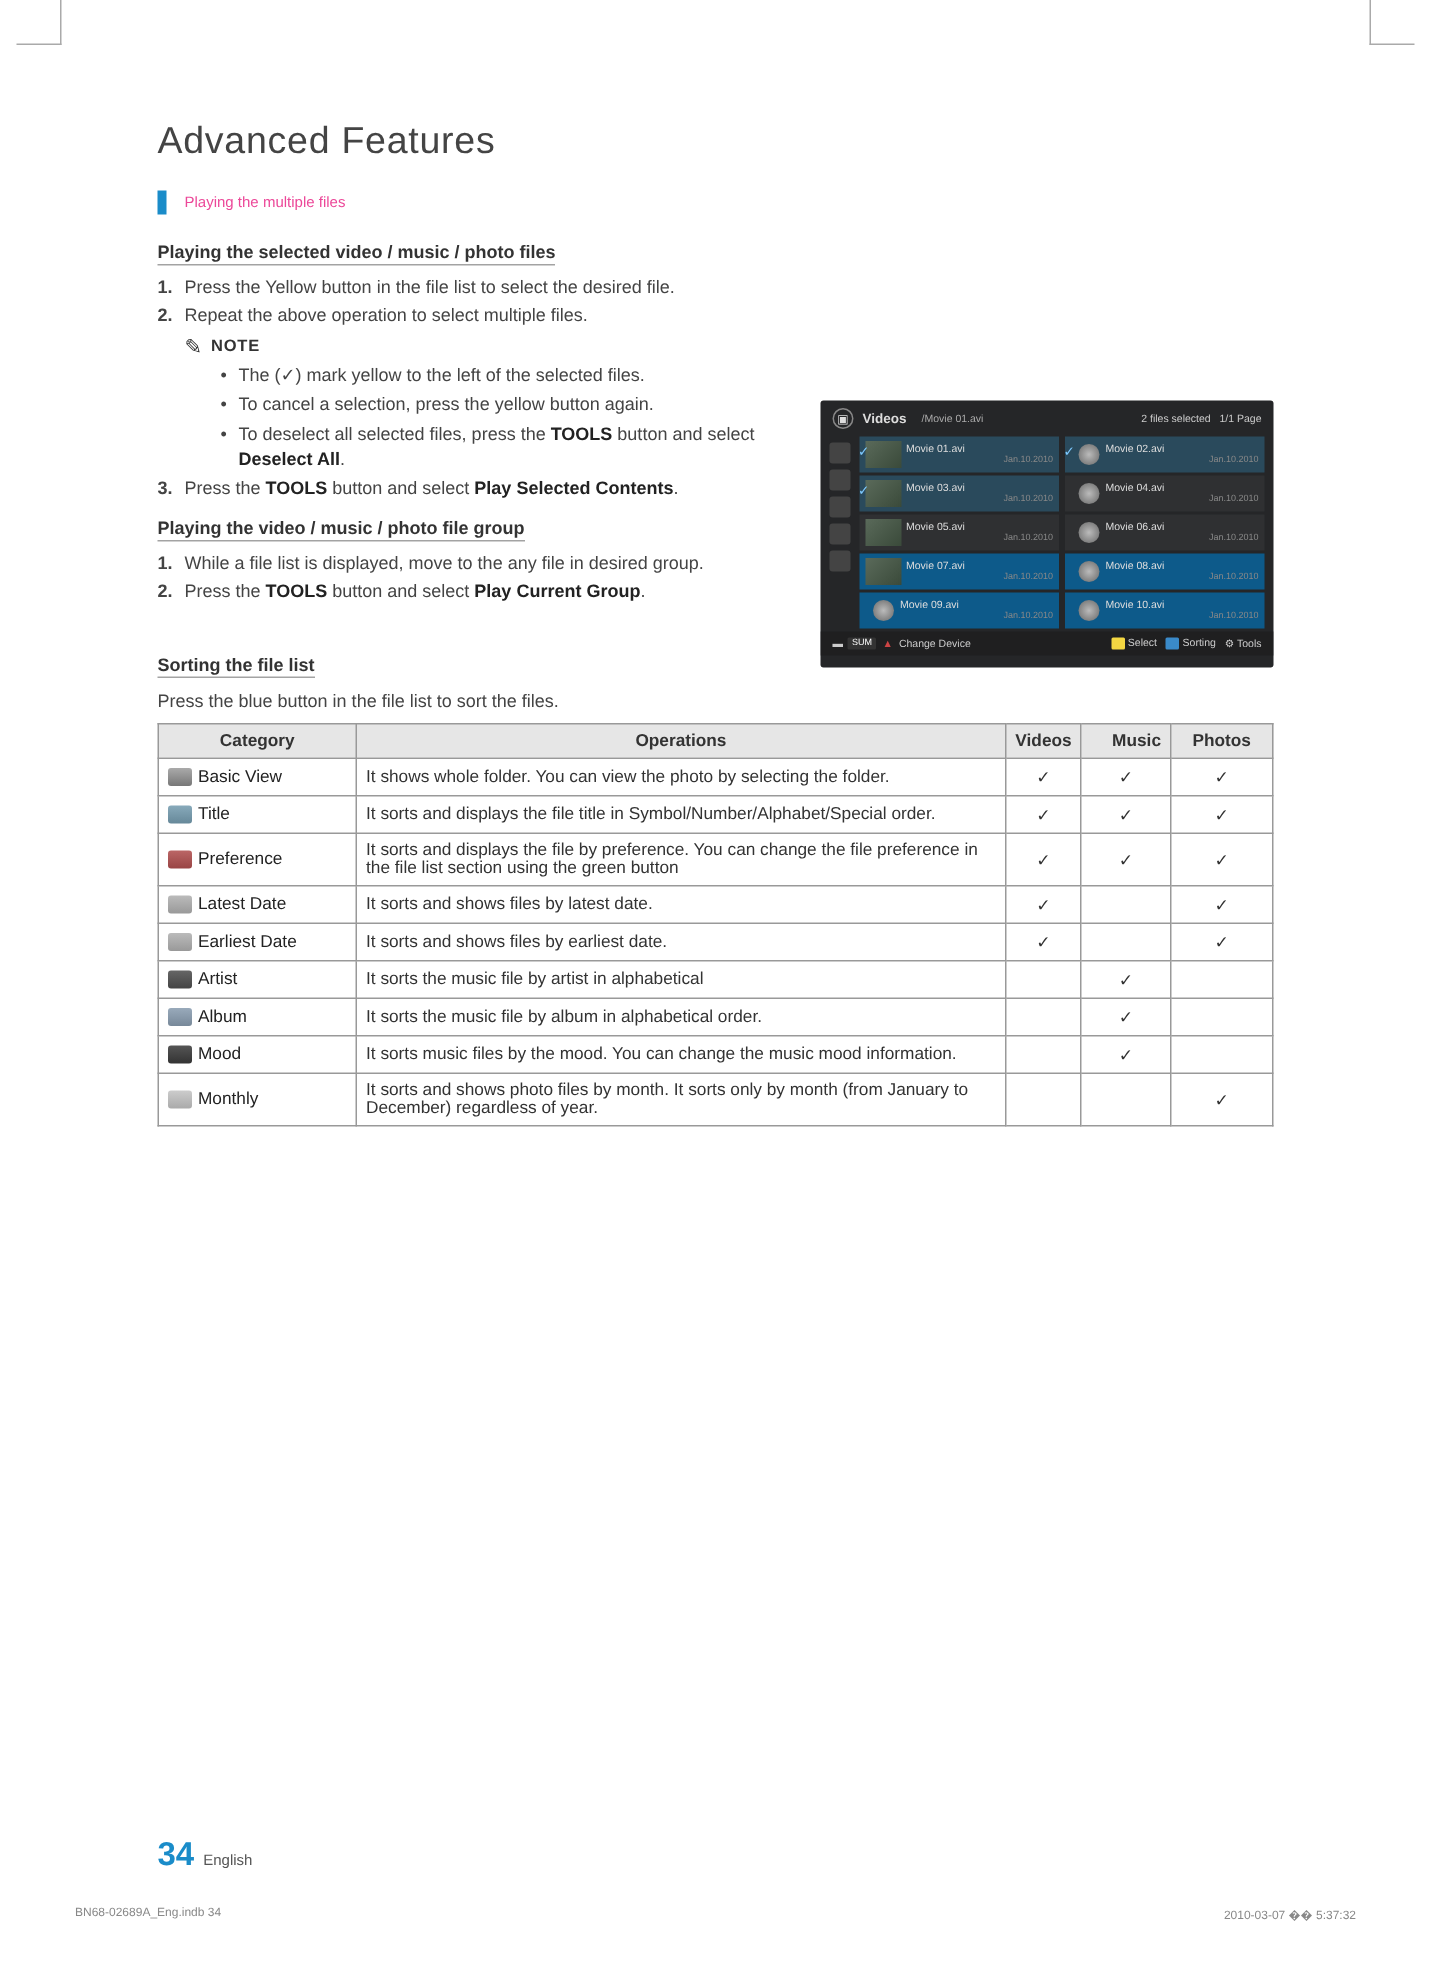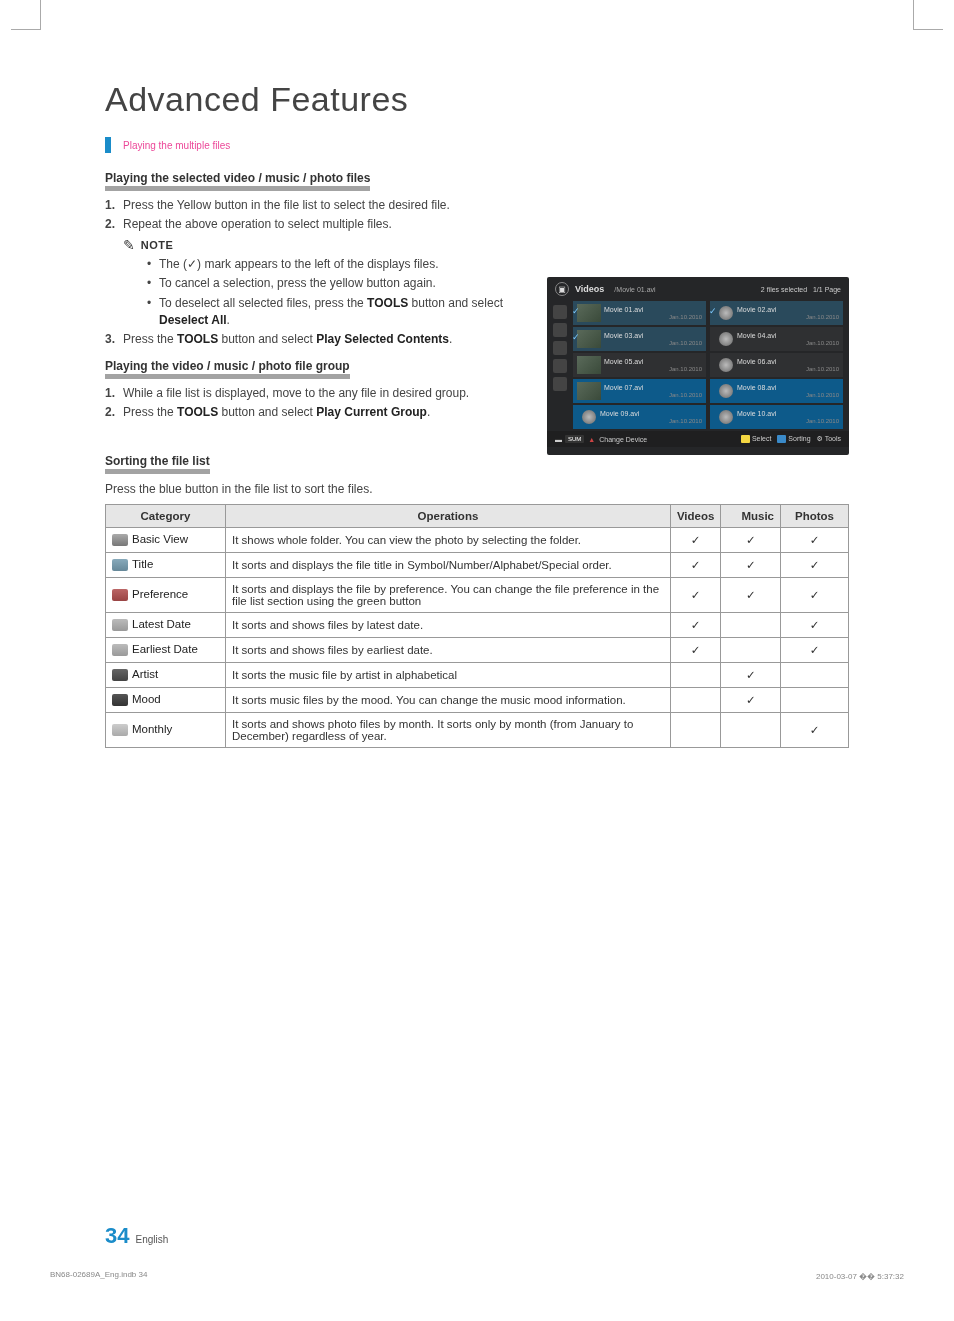--- a/index.html
+++ b/index.html
@@ -20,21 +20,21 @@
   .crop-tr { top: 0; right: 40px; width: 1px; height: 30px; border-right: 1px solid #aaa; }
   .crop-tr::after { content:""; position:absolute; top:29px; right:-30px; width:30px; border-top:1px solid #aaa; }
 
   .page {
     position: absolute;
     left: 105px;
     top: 80px;
     width: 744px;
   }
   h1.title {
-    font-size: 34px;
+    font-size: 25px;
     font-weight: 300;
     color: #444;
     margin-bottom: 18px;
     letter-spacing: 0.5px;
   }
   .section-bar {
     display: flex;
     align-items: center;
     margin-top: 10px;
     margin-bottom: 10px;
@@ -47,21 +47,21 @@
   }
   .section-bar .lbl {
     font-size: 10px;
     font-weight: normal;
     color: #ec4899;
   }
   .subheading {
     font-size: 12px;
     font-weight: bold;
     color: #333;
-    border-bottom: 5px solid #a3a3a3;
+    border-bottom: 1px solid #a3a3a3;
     display: inline-block;
     margin-top: 8px;
     margin-bottom: 4px;
     padding-bottom: 1px;
   }
   .ol-item {
     display: flex;
     font-size: 12px;
     color: #444;
     margin: 2px 0;
@@ -286,21 +286,21 @@
         <span>Repeat the above operation to select multiple files.</span>
       </div>
 
       <div class="note-row">
         <span class="pen">✎</span>
         <span class="notelabel">NOTE</span>
       </div>
       <div class="bullets">
         <div class="b">
             <span class="dot">•</span>
-            <span>The (✓) mark appears to the left of the displays files.</span>
+            <span>The (✓) mark yellow to the left of the selected files.</span>
           </div>
         <div class="b">
             <span class="dot">•</span>
             <span>To cancel a selection, press the yellow button again.</span>
           </div>
         <div class="b">
             <span class="dot">•</span>
           <span>
             <span>To deselect all selected files, press the </span><span class="bold">TOOLS</span><span> button and select </span><span class="bold">Deselect All</span><span>.</span>
           </span>
@@ -437,21 +437,21 @@
 
   <div style="height:22px;"></div>
 
 
   <div class="subheading">Sorting the file list</div>
   <div class="body-text">Press the blue button in the file list to sort the files.</div>
 
   <table class="sort-table">
     <thead>
       <tr>
-        <th style="width:120px;">Category</th>
+        <th style="width:132px;">Category</th>
         <th>Operations</th>
         <th style="width:48px;">Videos</th>
         <th style="width:48px;padding-left:20px;">Music</th>
         <th style="width:68px;">Photos</th>
       </tr>
     </thead>
     <tbody id="table-body">
         <tr>
           <td class="cat"><span class="caticon ci-folder"></span>Basic View</td>
           <td>It shows whole folder. You can view the photo by selecting the folder.</td>
@@ -488,20 +488,27 @@
           <td class="center">✓</td>
         </tr>
         <tr>
           <td class="cat"><span class="caticon ci-artist"></span>Artist</td>
           <td>It sorts the music file by artist in alphabetical</td>
           <td class="center"></td>
           <td class="center">✓</td>
           <td class="center"></td>
         </tr>
         <tr>
+          <td class="cat"><span class="caticon ci-album"></span>Album</td>
+          <td>It sorts the music file by album in alphabetical order.</td>
+          <td class="center"></td>
+          <td class="center">✓</td>
+          <td class="center"></td>
+        </tr>
+        <tr>
           <td class="cat"><span class="caticon ci-mood"></span>Mood</td>
           <td>It sorts music files by the mood. You can change the music mood information.</td>
           <td class="center"></td>
           <td class="center">✓</td>
           <td class="center"></td>
         </tr>
         <tr>
           <td class="cat"><span class="caticon ci-month"></span>Monthly</td>
           <td>It sorts and shows photo files by month. It sorts only by month (from January to December) regardless of year.</td>
           <td class="center"></td>

